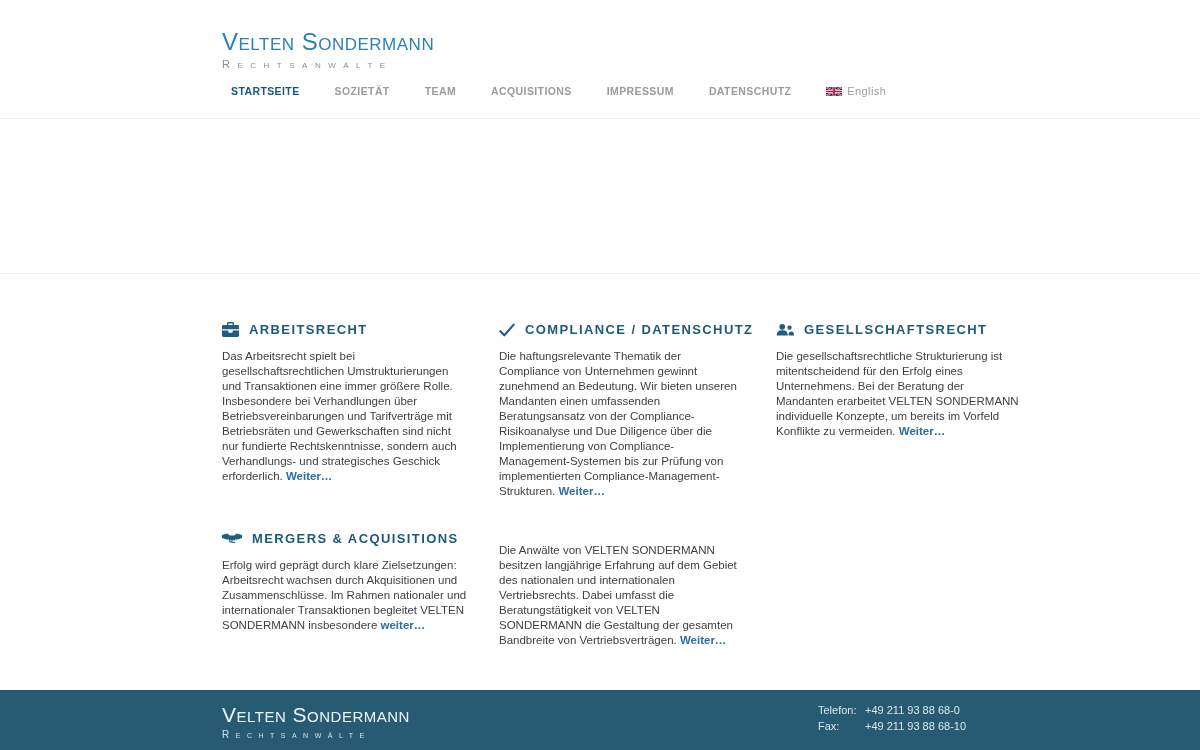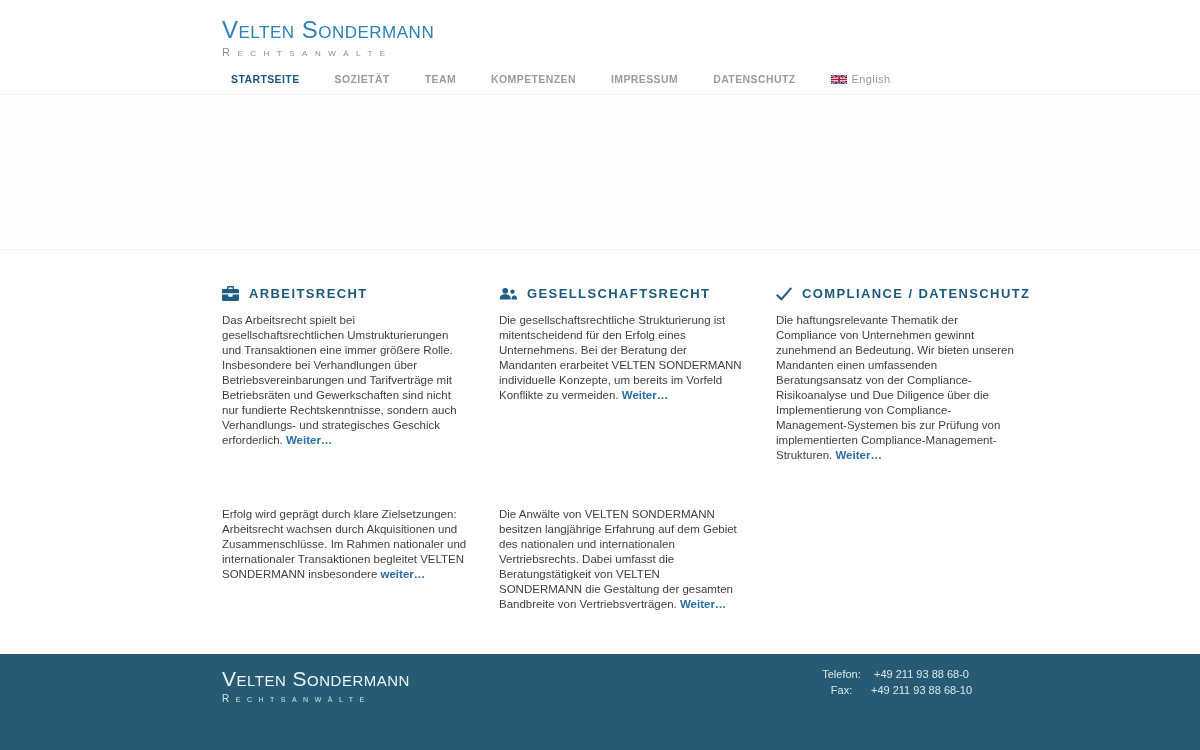--- a/index.html
+++ b/index.html
@@ -3,21 +3,21 @@
 <meta charset="utf-8">
 <style>
   * { margin: 0; padding: 0; box-sizing: border-box; }
   html, body { width: 1200px; }
   body {
     min-height: 750px;
     background: #ffffff;
     font-family: "Liberation Sans", sans-serif;
     -webkit-font-smoothing: antialiased;
   }
-  .container { width: 756px; margin: 0 auto; }
+  .container { width: 756px; margin: 12px auto; }
 
   
   .site-header { padding-top: 17px; background: #fff; }
   .logo-main {
     font-variant: small-caps;
     font-size: 24px;
     font-weight: 500;
     letter-spacing: 0.5px;
     color: #2d80b6;
     line-height: 26px;
@@ -104,36 +104,36 @@
   }
   .footer-logo-tagline {
     margin-top: 3px;
     font-variant: small-caps;
     font-size: 10px;
     letter-spacing: 6.5px;
     color: #d3e2ea;
   }
   .footer-contact { width: 160px; font-size: 11px; line-height: 15.5px; }
   .footer-contact .addr { margin-bottom: 7px; }
-  .contact-row { display: grid; grid-template-columns: 47px 1fr; text-align: center; }
+  .contact-row { display: grid; grid-template-columns: 47px 1fr; }
 </style>
 </head>
 <body>
 
 <header class="site-header">
   <div class="container">
     <div>
       <div class="logo-main">Velten Sondermann</div>
       <div class="logo-tagline">Rechtsanwälte</div>
     </div>
     <nav class="main-nav">
       <a class="active">STARTSEITE</a>
       <a>SOZIETÄT</a>
       <a>TEAM</a>
-      <a>KOMPETENZEN</a>
+      <a>ACQUISITIONS</a>
       <a>IMPRESSUM</a>
       <a>DATENSCHUTZ</a>
       <a class="lang">
         <span class="flag">
           <svg viewBox="0 0 60 32" width="16" height="11">
             <rect width="60" height="32" fill="#012169"></rect>
             <path d="M0,0 L60,32 M60,0 L0,32" stroke="#ffffff" stroke-width="7"></path>
             <path d="M0,0 L60,32 M60,0 L0,32" stroke="#c8102e" stroke-width="3.5"></path>
             <path d="M30,0 V32 M0,16 H60" stroke="#ffffff" stroke-width="11"></path>
             <path d="M30,0 V32 M0,16 H60" stroke="#c8102e" stroke-width="6.5"></path>
@@ -163,51 +163,62 @@
         </div>
         <p class="card-body">
           <span>Das Arbeitsrecht spielt bei gesellschaftsrechtlichen Umstrukturierungen und Transaktionen eine immer größere Rolle. Insbesondere bei Verhandlungen über Betriebsvereinbarungen und Tarifverträge mit Betriebsräten und Gewerkschaften sind nicht nur fundierte Rechtskenntnisse, sondern auch Verhandlungs- und strategisches Geschick erforderlich.</span>
           <a class="more-link">Weiter…</a>
         </p>
       </div>
 
       <div class="card">
         <div class="card-head">
           <span class="card-icon">
+            <svg width="16" height="14" viewBox="0 0 24 20" fill="none" stroke="#1f5d83" stroke-width="3.2" stroke-linecap="round" stroke-linejoin="round">
+              <path d="M2 12l6 6L22 2"></path>
+            </svg>
+          </span>
+          <h2 class="card-title">COMPLIANCE / DATENSCHUTZ</h2>
+        </div>
+        <p class="card-body">
+          <span>Die haftungsrelevante Thematik der Compliance von Unternehmen gewinnt zunehmend an Bedeutung. Wir bieten unseren Mandanten einen umfassenden Beratungsansatz von der Compliance-Risikoanalyse und Due Diligence über die Implementierung von Compliance-Management-Systemen bis zur Prüfung von implementierten Compliance-Management-Strukturen.</span>
+          <a class="more-link">Weiter…</a>
+        </p>
+      </div>
+
+      <div class="card">
+        <div class="card-head">
+          <span class="card-icon">
             <svg width="18" height="14" viewBox="0 0 26 18" fill="#1f5d83">
               <circle cx="9" cy="4.4" r="4.1"></circle>
               <path d="M1 17c0-6 3.6-7.6 8-7.6s8 1.6 8 7.6z"></path>
               <circle cx="19.5" cy="5.6" r="3.1"></circle>
               <path d="M18 17c0-4.1 1.4-5.9 4.5-5.9 2.3 0 3.5 1.9 3.5 5.9z"></path>
             </svg>
           </span>
           <h2 class="card-title">GESELLSCHAFTSRECHT</h2>
         </div>
         <p class="card-body">
           <span>Die gesellschaftsrechtliche Strukturierung ist mitentscheidend für den Erfolg eines Unternehmens. Bei der Beratung der Mandanten erarbeitet VELTEN SONDERMANN individuelle Konzepte, um bereits im Vorfeld Konflikte zu vermeiden.</span>
           <a class="more-link">Weiter…</a>
         </p>
       </div>
 
       <div class="card">
         <div class="card-head">
           <span class="card-icon">
-            <svg width="16" height="14" viewBox="0 0 24 20" fill="none" stroke="#1f5d83" stroke-width="3.2" stroke-linecap="round" stroke-linejoin="round">
-              <path d="M2 12l6 6L22 2"></path>
-            </svg>
-          </span>
-          <h2 class="card-title">COMPLIANCE / DATENSCHUTZ</h2>
-        </div>
-        <p class="card-body">
-          <span>Die haftungsrelevante Thematik der Compliance von Unternehmen gewinnt zunehmend an Bedeutung. Wir bieten unseren Mandanten einen umfassenden Beratungsansatz von der Compliance-Risikoanalyse und Due Diligence über die Implementierung von Compliance-Management-Systemen bis zur Prüfung von implementierten Compliance-Management-Strukturen.</span>
-          <a class="more-link">Weiter…</a>
-        </p>
-      </div>
-
-      <div class="card">
+            <svg width="20" height="13" viewBox="0 0 34 21" fill="#1f5d83">
+              <path d="M0 4.5 L9 2.2 L14.5 6.8 L9.5 12.5 L0 9.8 Z"></path>
+              <path d="M34 4.5 L25 2.2 L19.5 6.8 L24.5 12.5 L34 9.8 Z"></path>
+              <rect x="10.6" y="5.2" width="12.8" height="8.6" rx="3.4"></rect>
+              <path d="M12 14.5 q2.2 3.4 5.4 1.4 M16.6 15.6 q2.2 3.2 5.2 1.1" fill="none" stroke="#1f5d83" stroke-width="1.7" stroke-linecap="round"></path>
+            </svg>
+          </span>
+          <h2 class="card-title">MERGERS &amp; ACQUISITIONS</h2>
+        </div>
         <p class="card-body">
           <span>Erfolg wird geprägt durch klare Zielsetzungen: Arbeitsrecht wachsen durch Akquisitionen und Zusammenschlüsse. Im Rahmen nationaler und internationaler Transaktionen begleitet VELTEN SONDERMANN insbesondere</span>
           <a class="more-link">weiter…</a>
         </p>
       </div>
 
       <div class="card">
         <p class="card-body">
           <span>Die Anwälte von VELTEN SONDERMANN besitzen langjährige Erfahrung auf dem Gebiet des nationalen und internationalen Vertriebsrechts. Dabei umfasst die Beratungstätigkeit von VELTEN SONDERMANN die Gestaltung der gesamten Bandbreite von Vertriebsverträgen.</span>
           <a class="more-link">Weiter…</a>

